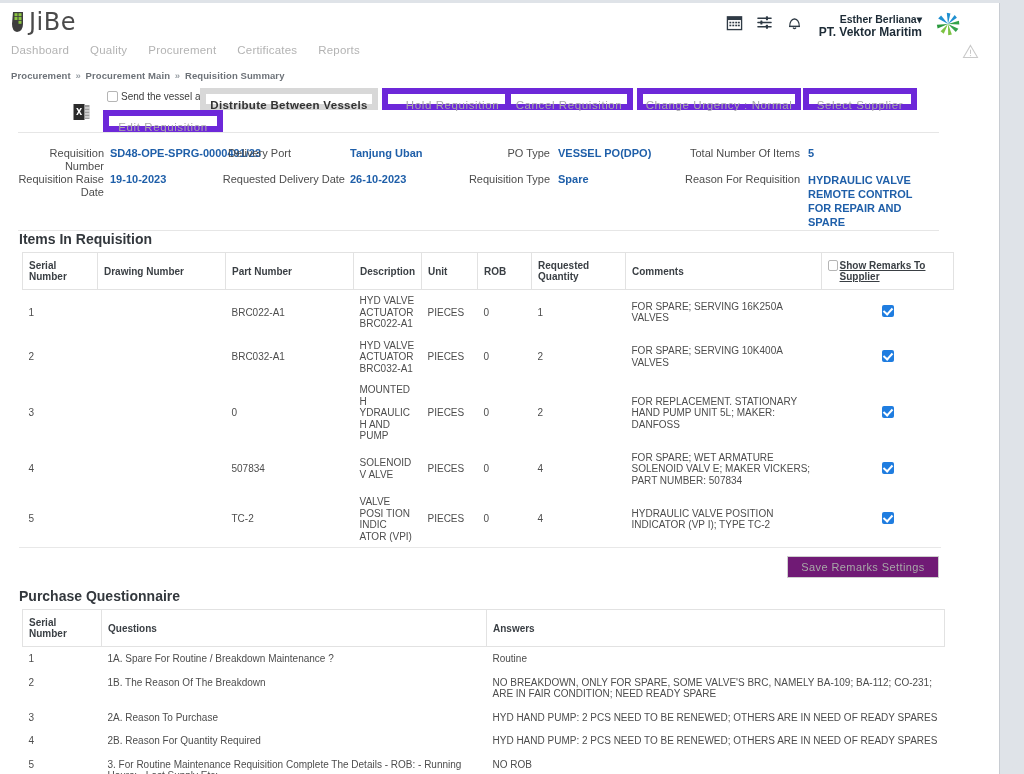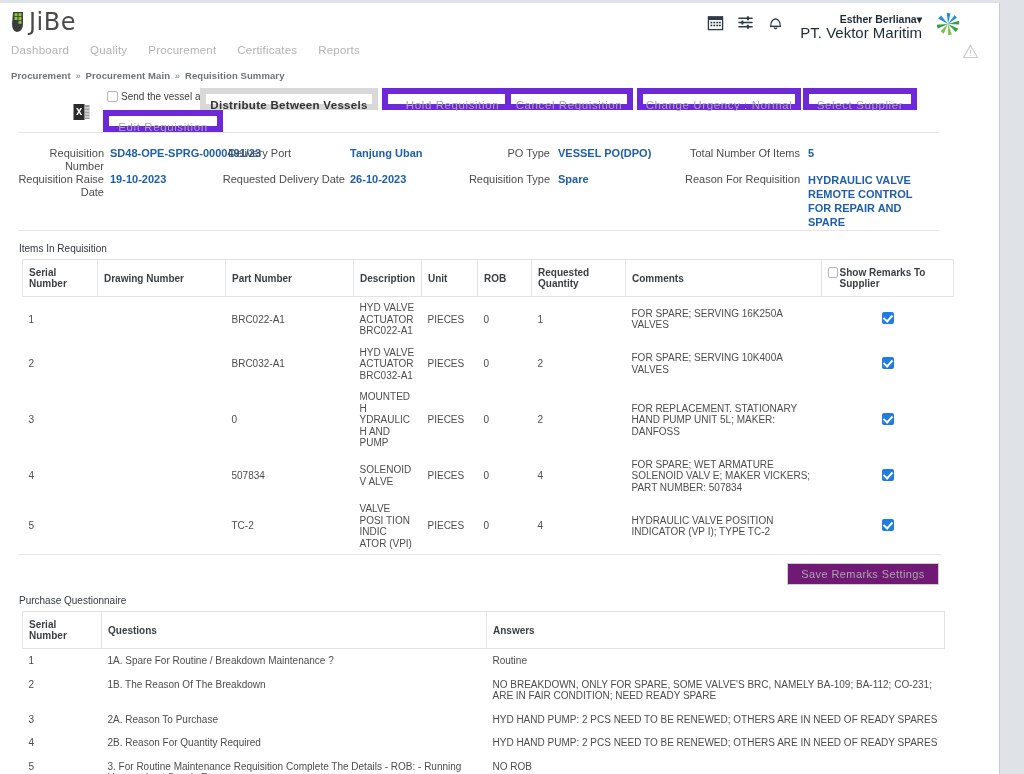--- a/index.html
+++ b/index.html
@@ -60,21 +60,21 @@
     letter-spacing: 0.2px;
   }
   
   .topright {
     position: absolute; right: 38px; top: 10px;
     display: flex; align-items: flex-start; gap: 13px;
   }
   .ticon { width: 17px; height: 19px; color: #2f3a45; display:block; }
   .userblock { text-align: right; line-height: 13px; margin-left: 3px; }
   .uname { font-size: 10.5px; font-weight: bold; color: #1d2b36; white-space: nowrap; }
-  .ucomp { font-size: 15px; font-weight: normal; color: #1d2b36; white-space: nowrap; }
+  .ucomp { font-size: 12px; font-weight: bold; color: #1d2b36; white-space: nowrap; }
   .flower { width: 26px; height: 26px; margin-top: -2px; }
   .warn-icon {
     position: absolute; right: 20px; top: 41px;
     width: 17px; height: 15px; color: #c9c9c9;
   }
   
   .breadcrumb {
     position: absolute; left: 11px; top: 67px;
     font-size: 9.5px; font-weight: bold; color: #6d7278;
     letter-spacing: 0.1px;
@@ -118,36 +118,36 @@
   #btn-urgency    { left: 637px; top: 3px; width: 164px; }
   #btn-supplier   { left: 803px; top: 3px; width: 114px; }
   #btn-edit       { left: 103px; top: 25px; width: 120px; }
   .hr-sep {
     position: absolute; left: 18px; right: 60px; top: 47px;
     border-top: 1px solid #e6e6e6;
   }
   
   .summary {
     position: relative;
-    margin: 10px 0 12px 0;
+    margin: 10px 0 0 0;
     padding: 0 18px;
     height: 90px;
     font-size: 11px;
     text-decoration: underline;
   }
   .sfield { position: absolute; }
   .slabel { color: #4c4c4c; text-align: right; line-height: 13px; }
   .svalue { color: #1f5fa9; font-weight: bold; line-height: 13px; }
   .sum-sep {
     position: absolute; left: 18px; right: 60px; bottom: 0;
     border-top: 1px solid #e6e6e6;
   }
   
   .sec-title {
-    font-size: 10px; font-weight: normal; color: #33383d;
+    font-size: 14px; font-weight: bold; color: #33383d;
     margin: 0 0 5px 19px;
   }
   
   table.grid {
     border-collapse: collapse;
     table-layout: fixed;
     margin-left: 22px;
     font-size: 10px;
     color: #4a4a4a;
   }
@@ -171,21 +171,21 @@
   .grouprow td {
     font-weight: bold; color: #3a3f44;
     font-size: 10px; padding: 7px 6px 6px 6px;
   }
   .items-bottom-line {
     margin-left: 19px;
     border-top: 1px solid #e8e8e8;
     width: 922px;
   }
   th.remarks-head { text-align: center; }
-  .remarks-head-inner { display: inline-flex; align-items: flex-start; gap: 2px; }
+  .remarks-head-inner { display: inline-flex; align-items: flex-start; gap: 2px; text-decoration: underline; }
   td.remarks-cell { text-align: center; }
   .cbox-checked {
     width: 12px; height: 12px;
     background: #1f7de0;
     border-radius: 2px;
     display: inline-block;
     position: relative;
   }
   .cbox-checked:after {
     content: "";

